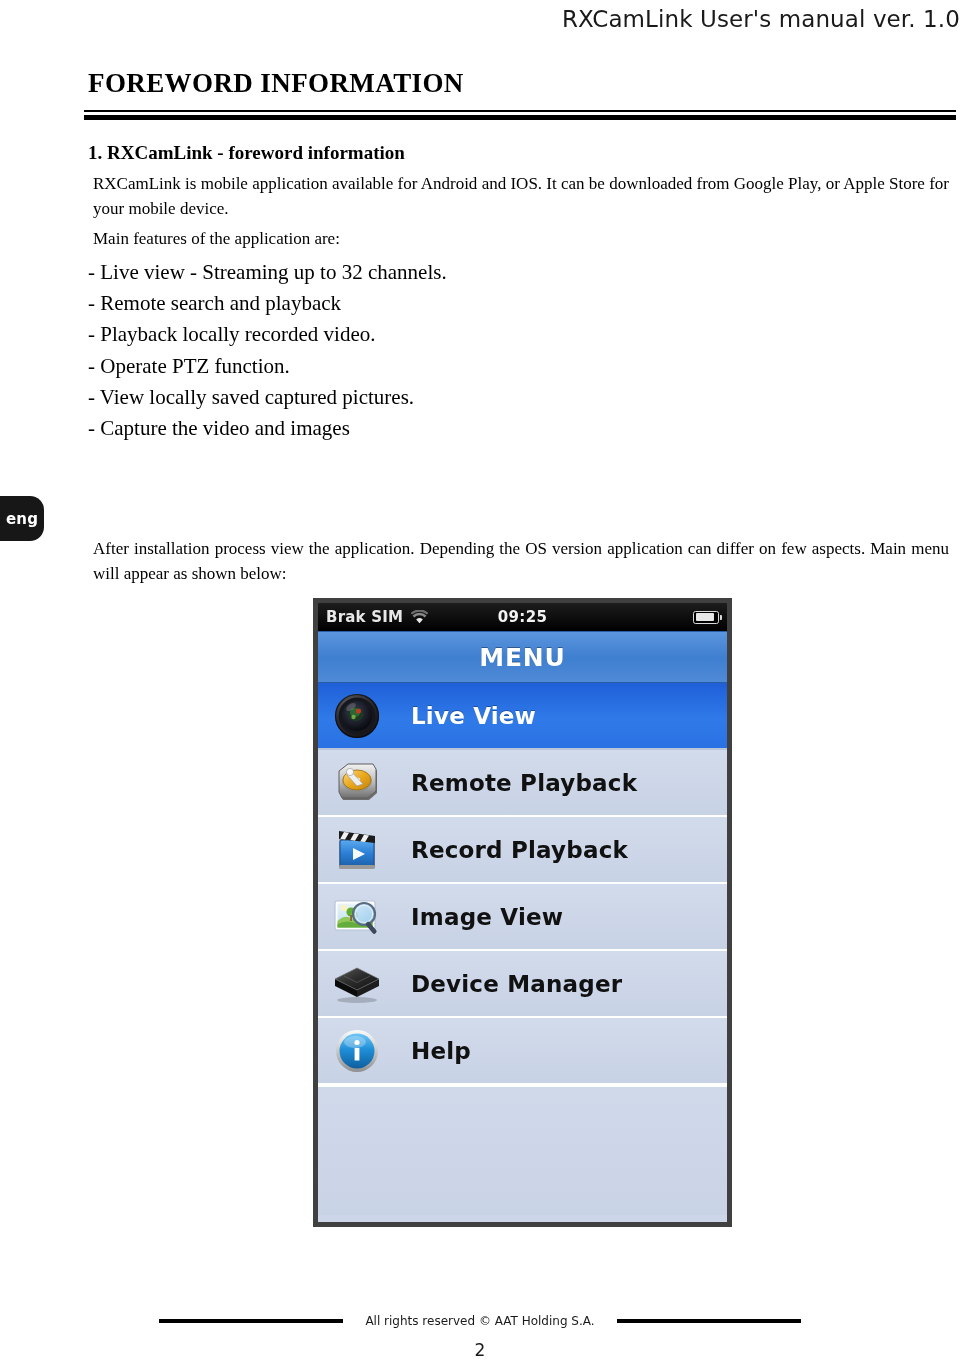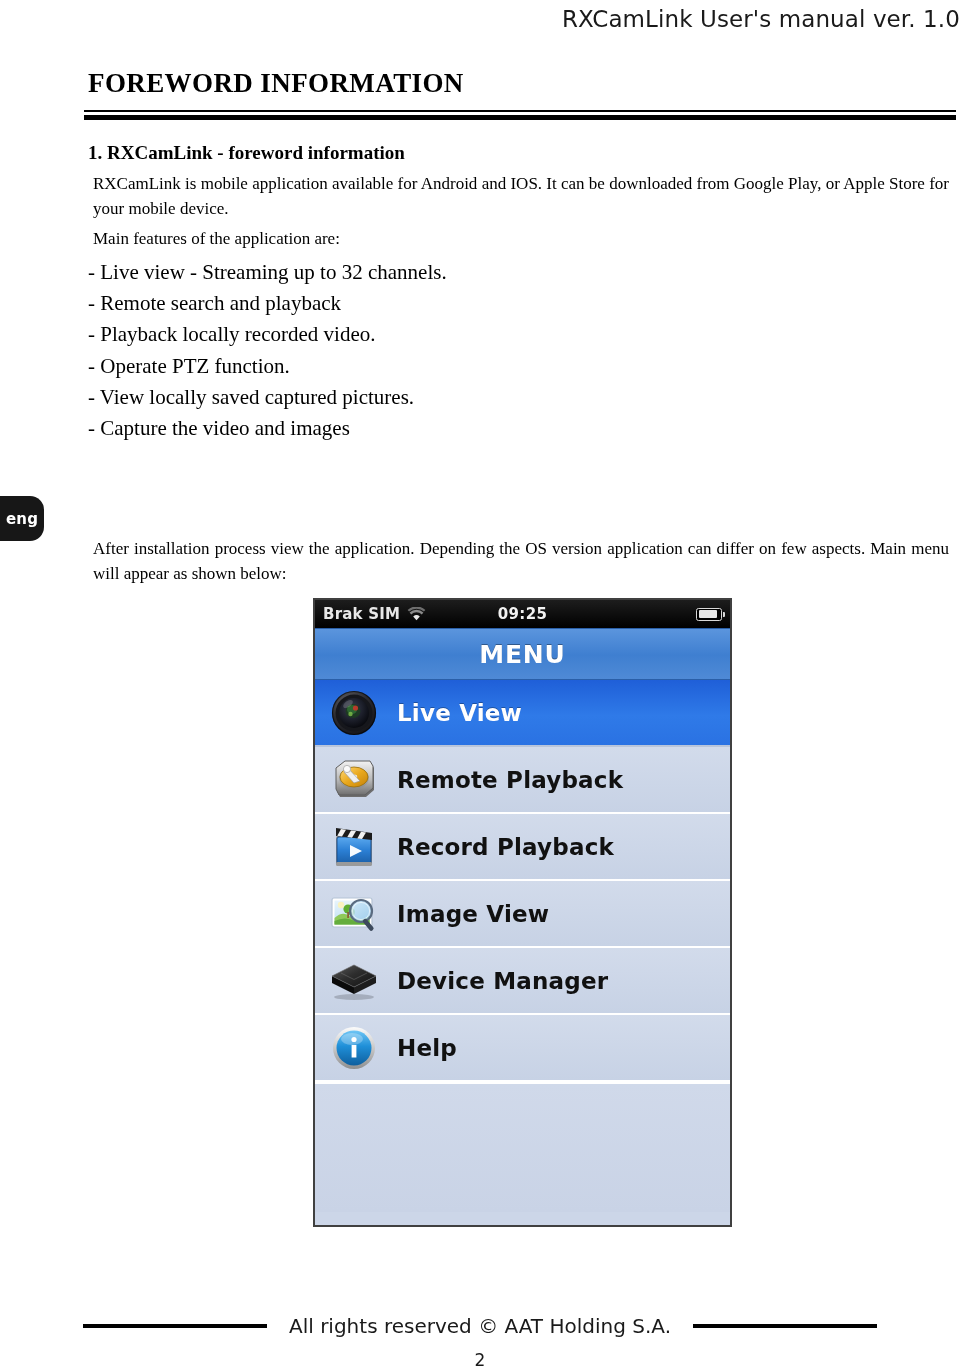--- a/index.html
+++ b/index.html
@@ -112,21 +112,21 @@
     width: 866px;
   }
 
   
   .phone-shot {
     position: absolute;
     left: 313px;
     top: 598px;
     width: 419px;
     height: 629px;
-    border: 2px solid #404040;
+    border: 5px solid #404040;
     box-sizing: border-box;
     background: #ccd6e8;
     overflow: hidden;
     font-family: "DejaVu Sans", "Liberation Sans", sans-serif;
   }
 
   .status-bar {
     position: relative;
     height: 28px;
     background: linear-gradient(#1d1d1d, #000000);
@@ -205,20 +205,21 @@
 
   .menu-row {
     height: 67px;
     display: flex;
     align-items: center;
     padding-left: 12px;
     box-sizing: border-box;
     background: linear-gradient(#d2dbeb, #c7d2e5);
     border-bottom: 2px solid #ffffff;
     position: relative;
+    gap: 11px;
   }
   .menu-row.selected {
     background: linear-gradient(#1f5fd8, #2f7ae8 55%, #2a72e3);
     border-bottom: 2px solid #b9c5da;
   }
   .menu-row .row-icon {
     width: 54px;
     height: 52px;
     flex: 0 0 54px;
     display: flex;
@@ -257,21 +258,21 @@
     justify-content: center;
     gap: 22px;
   }
   .footer-rule {
     width: 184px;
     height: 4px;
     background: #000;
   }
   .footer-text {
     font-family: "DejaVu Sans", "Liberation Sans", sans-serif;
-    font-size: 20px;
+    font-size: 12px;
     color: #1a1a1a;
     white-space: nowrap;
   }
   .page-num {
     margin-top: 12px;
     font-family: "DejaVu Sans", "Liberation Sans", sans-serif;
     font-size: 17px;
     color: #1a1a1a;
   }
 </style>

